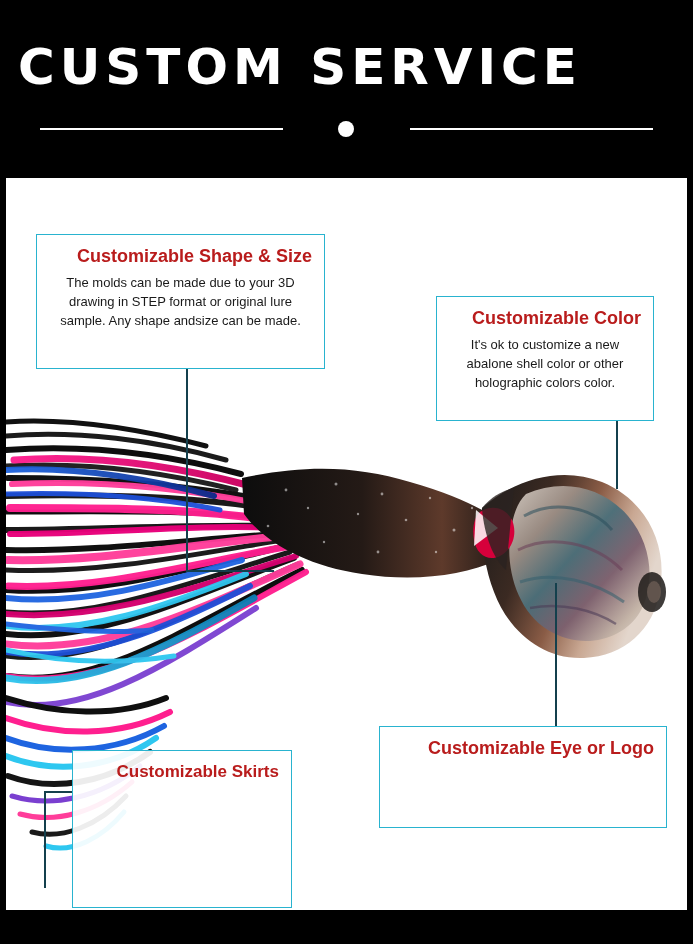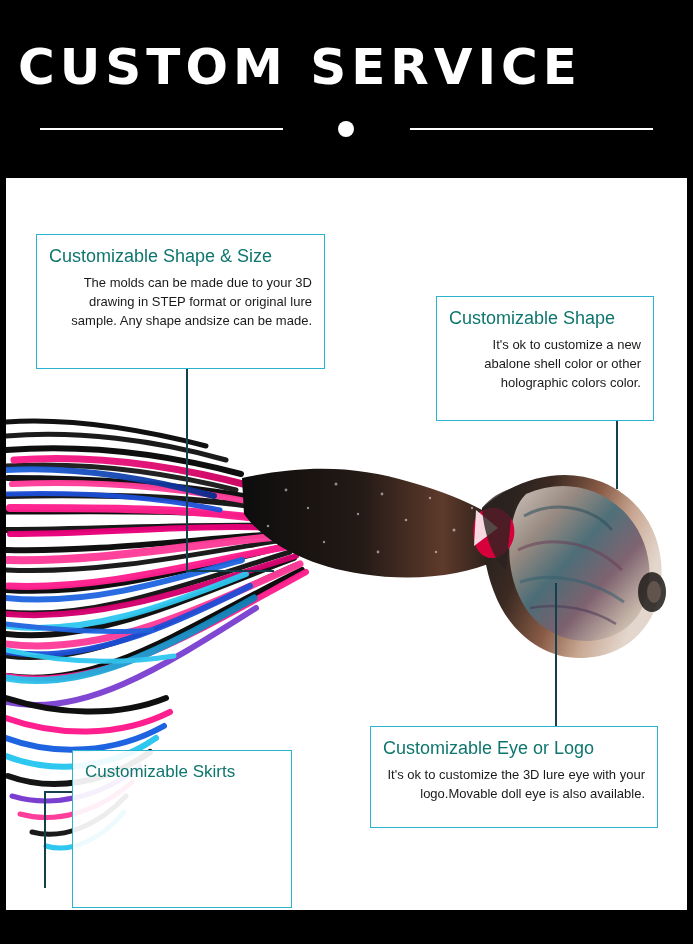--- a/index.html
+++ b/index.html
@@ -91,39 +91,39 @@
 
   
   .callout {
     position: absolute;
     box-sizing: border-box;
     border: 1.5px solid #29b3cf;
     background: rgba(255,255,255,0.92);
     padding: 10px 12px 12px 12px;
   }
   .callout .c-title {
-    color: #0f766e;
+    color: #b91c1c;
     font-size: 17px;
-    font-weight: normal;
-    text-align: left;
+    font-weight: bold;
+    text-align: right;
     line-height: 22px;
     margin-bottom: 6px;
     white-space: nowrap;
   }
   .callout .c-body {
     color: #1a1a1a;
     font-size: 13px;
-    text-align: right;
+    text-align: center;
     line-height: 19px;
   }
 
   #callout-shape   { left: 30px;  top: 56px;  width: 289px; height: 135px; }
   #callout-color   { left: 430px; top: 118px; width: 218px; height: 125px; }
   #callout-skirts  { left: 66px;  top: 552px; width: 220px; height: 158px; margin-top: 20px; }
-  #callout-eye     { left: 364px; top: 548px; width: 288px; height: 102px; }
+  #callout-eye     { left: 373px; top: 548px; width: 288px; height: 102px; }
 
   #callout-shape .c-title  { font-size: 18px; }
   #callout-color .c-title  { font-size: 18px; }
   #callout-skirts .c-title { font-size: 17px; }
   #callout-eye .c-title    { font-size: 18px; }
 
   
   .leader {
     position: absolute;
     background: #14404d;
@@ -297,27 +297,26 @@
     <div class="leader lead-v" id="lead-eye-v"></div>
     <div class="leader lead-v" id="lead-skirt-v"></div>
     <div class="leader lead-h" id="lead-skirt-h"></div>
 
     <div class="callout" id="callout-shape">
       <div class="c-title">Customizable Shape &amp; Size</div>
       <div class="c-body">The molds can be made due to your 3D drawing in STEP format or original lure sample. Any shape andsize can be made.</div>
     </div>
 
     <div class="callout" id="callout-color">
-      <div class="c-title">Customizable Shape</div>
+      <div class="c-title">Customizable Color</div>
       <div class="c-body">It's ok to customize a new abalone shell color or other holographic colors color.</div>
     </div>
 
     <div class="callout" id="callout-skirts">
       <div class="c-title">Customizable Skirts</div>
     </div>
 
     <div class="callout" id="callout-eye">
       <div class="c-title">Customizable Eye or Logo</div>
-      <div class="c-body">It's ok to customize the 3D lure eye with your logo.Movable doll eye is also available.</div>
     </div>
 
   </div>
 </div>
 
 </body></html>

